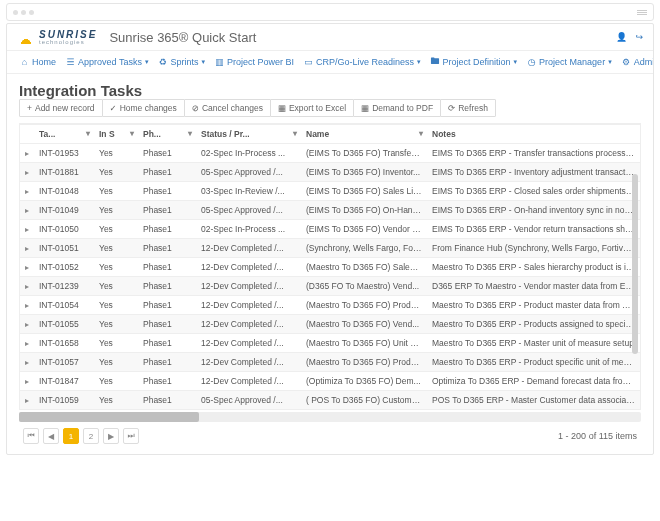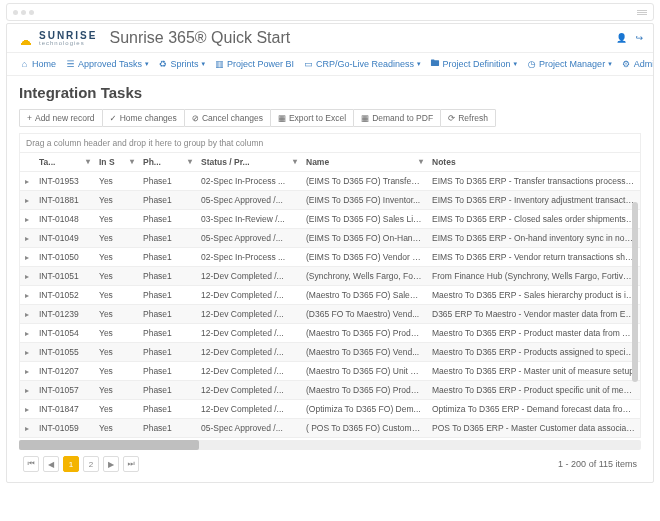--- a/index.html
+++ b/index.html
@@ -7,30 +7,30 @@
   .window-chrome{height:18px;border:1px solid #e5e5e5;border-radius:3px;margin:3px 6px 2px;display:flex;align-items:center;padding:0 6px;justify-content:space-between;}
   .dots{display:flex;gap:3px;}
   .dot{width:5px;height:5px;border-radius:50%;background:#e0e0e0;}
   .hamb{display:flex;flex-direction:column;gap:1px;}
   .hamb span{display:block;width:10px;height:1px;background:#ccc;}
   .app{border:1px solid #e5e5e5;margin:0 6px 4px;border-radius:2px;}
   .topbar{display:flex;align-items:center;padding:5px 10px;border-bottom:1px solid #eee;}
   .logo{display:flex;align-items:center;gap:4px;}
   .logo-sun{width:18px;height:14px;position:relative;}
   .logo-sun::before{content:"";position:absolute;bottom:0;left:0;width:18px;height:8px;background:radial-gradient(circle at 50% 100%, #f4b400 40%, transparent 42%);}
-  .logoword{font-size:10px;letter-spacing:2px;color:#2a4a6a;font-weight:600;}
+  .logoword{font-size:10px;letter-spacing:2px;color:#2a4a6a;font-weight:600;font-style:italic;}
   .logosmall{font-size:6px;color:#8a9aa8;display:block;margin-top:-1px;letter-spacing:1px;}
-  .apptitle{margin-left:12px;font-size:16px;color:#666;}
+  .apptitle{margin-left:12px;font-size:13px;color:#666;}
   .topright{margin-left:auto;display:flex;gap:8px;color:#3b7dbf;}
   .nav{display:flex;gap:4px;padding:4px 10px;border-bottom:1px solid #eee;flex-wrap:nowrap;overflow:hidden;}
   .navitem{color:#3b7dbf;font-size:9px;display:flex;align-items:center;gap:3px;white-space:nowrap;padding:2px 3px;cursor:pointer;}
   .navicon{width:9px;height:9px;display:inline-flex;align-items:center;justify-content:center;}
   .caret{font-size:7px;color:#3b7dbf;}
   .content{padding:8px 12px 4px;}
-  h2{font-size:15px;color:#4a4a4a;font-weight:600;margin-bottom:8px;}
+  h2{font-size:15px;color:#4a4a4a;font-weight:600;}
   .toolbar{display:flex;gap:0;margin-bottom:6px;align-items:center;}
   .btn{border:1px solid #ddd;padding:3px 7px;font-size:8.5px;color:#666;background:#fff;display:flex;align-items:center;gap:3px;cursor:pointer;border-radius:1px;}
   .btn + .btn{margin-left:-1px;}
   .refresh{margin-left:auto;}
   .grid{border:1px solid #eee;}
   .grouphint{padding:4px 6px;color:#888;font-size:8.5px;}
   table{width:100%;border-collapse:collapse;table-layout:fixed;}
   th,td{border-top:1px solid #eee;padding:4px 5px;text-align:left;font-size:8.5px;color:#555;white-space:nowrap;overflow:hidden;text-overflow:ellipsis;}
   th{font-weight:600;color:#555;position:relative;}
   .filt{position:absolute;right:4px;top:4px;font-size:8px;color:#888;}
@@ -143,21 +143,20 @@
           <span>▦</span>
           <span>Demand to PDF</span>
         </button>
       <button class="btn refresh">
           <span>⟳</span>
           <span>Refresh</span>
         </button>
     </div>
 
     <div class="grid">
-      <div class="grouphint">Drag a column header and drop it here to group by that column</div>
       <div class="gridwrap">
       <table>
         <colgroup>
               <col class="c0">
               <col class="c1">
               <col class="c2">
               <col class="c3">
               <col class="c4">
               <col class="c5">
               <col class="c6">
@@ -259,21 +258,21 @@
                 <td><span class="exp">▸</span></td>
                 <td>INT-01055</td>
                 <td>Yes</td>
                 <td>Phase1</td>
                 <td>12-Dev Completed /...</td>
                 <td>(Maestro To D365 FO) Vend...</td>
                 <td>Maestro To D365 ERP - Products assigned to specific locations</td>
               </tr>
               <tr>
                 <td><span class="exp">▸</span></td>
-                <td>INT-01207</td>
+                <td>INT-01658</td>
                 <td>Yes</td>
                 <td>Phase1</td>
                 <td>12-Dev Completed /...</td>
                 <td>(Maestro To D365 FO) Unit o...</td>
                 <td>Maestro To D365 ERP - Master unit of measure setup</td>
               </tr>
               <tr>
                 <td><span class="exp">▸</span></td>
                 <td>INT-01057</td>
                 <td>Yes</td>

